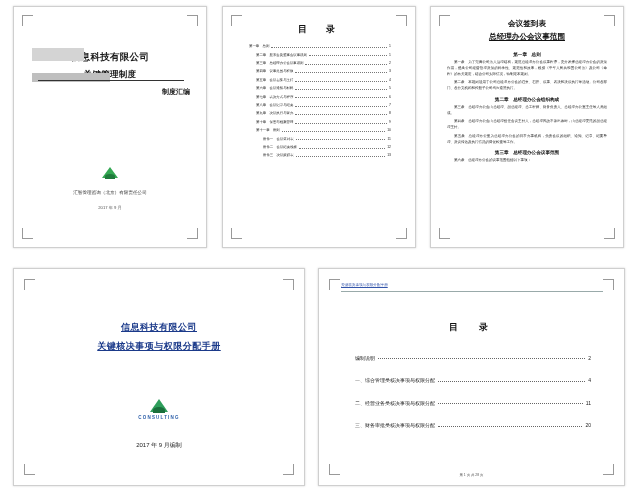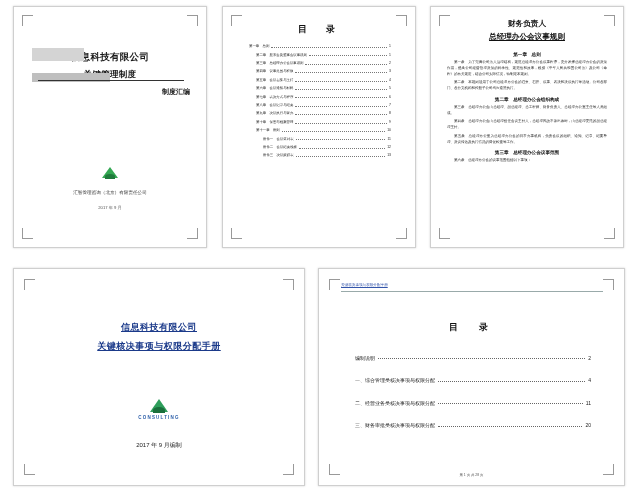--- a/index.html
+++ b/index.html
@@ -446,22 +446,22 @@
         </div>
       </div>
   </div>
 
   <div class="page p3">
     <div class="crop tl" style="left:8px;top:8px;"></div>
     <div class="crop tr" style="right:8px;top:8px;"></div>
     <div class="crop bl" style="left:8px;bottom:8px;"></div>
     <div class="crop br" style="right:8px;bottom:8px;"></div>
 
-    <div class="p3-title">财务负责人</div>
-    <div class="p3-subtitle">总经理办公会议事规则</div>
+    <div class="p3-title">会议签到表</div>
+    <div class="p3-subtitle">总经理办公会议事范围</div>
     <div class="p3-body" id="p3-body">
         <div class="p3-h">第一章　总则</div>
         <p class="p3-p">第一条　为了完善公司法人治理结构，规范总经理办公会议事程序，充分发挥总经理办公会的决策作用，提高公司经营管理决策的科学性、规范性和效率，根据《中华人民共和国公司法》及公司《章程》的有关规定，结合公司实际情况，特制定本规则。</p>
         <p class="p3-p">第二条　本规则适用于公司总经理办公会的召集、召开、议事、表决和决议执行等活动。公司各部门、各分支机构和控股子公司均应遵照执行。</p>
         <div class="p3-h">第二章　总经理办公会组织构成</div>
         <p class="p3-p">第三条　总经理办公会由总经理、副总经理、总工程师、财务负责人、总经理办公室主任等人员组成。</p>
         <p class="p3-p">第四条　总经理办公会由总经理担任会议主持人，总经理因故不能出席时，由总经理委托的副总经理主持。</p>
         <p class="p3-p">第五条　总经理办公室为总经理办公会的日常办事机构，负责会议的组织、通知、记录、纪要整理、决议传达及执行情况的督促检查等工作。</p>
         <div class="p3-h">第三章　总经理办公会议事范围</div>
         <p class="p3-p">第六条　总经理办公会的议事范围包括以下事项：</p>

